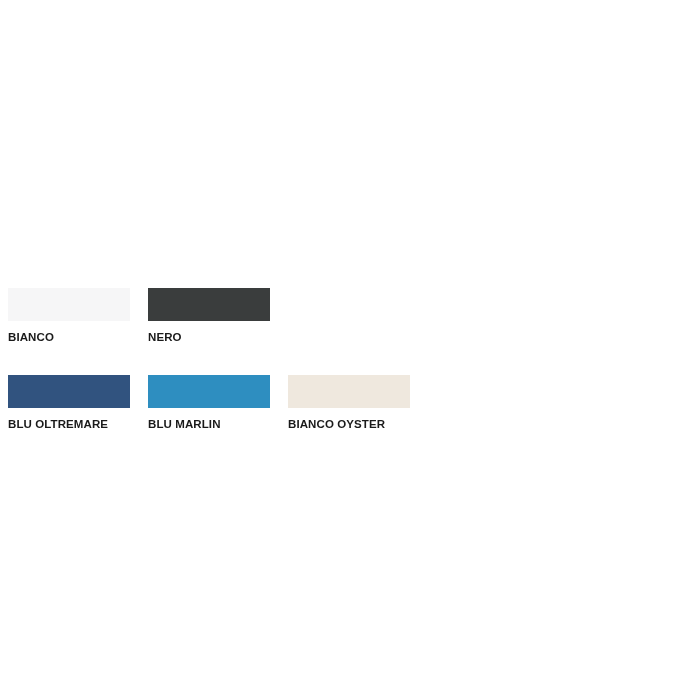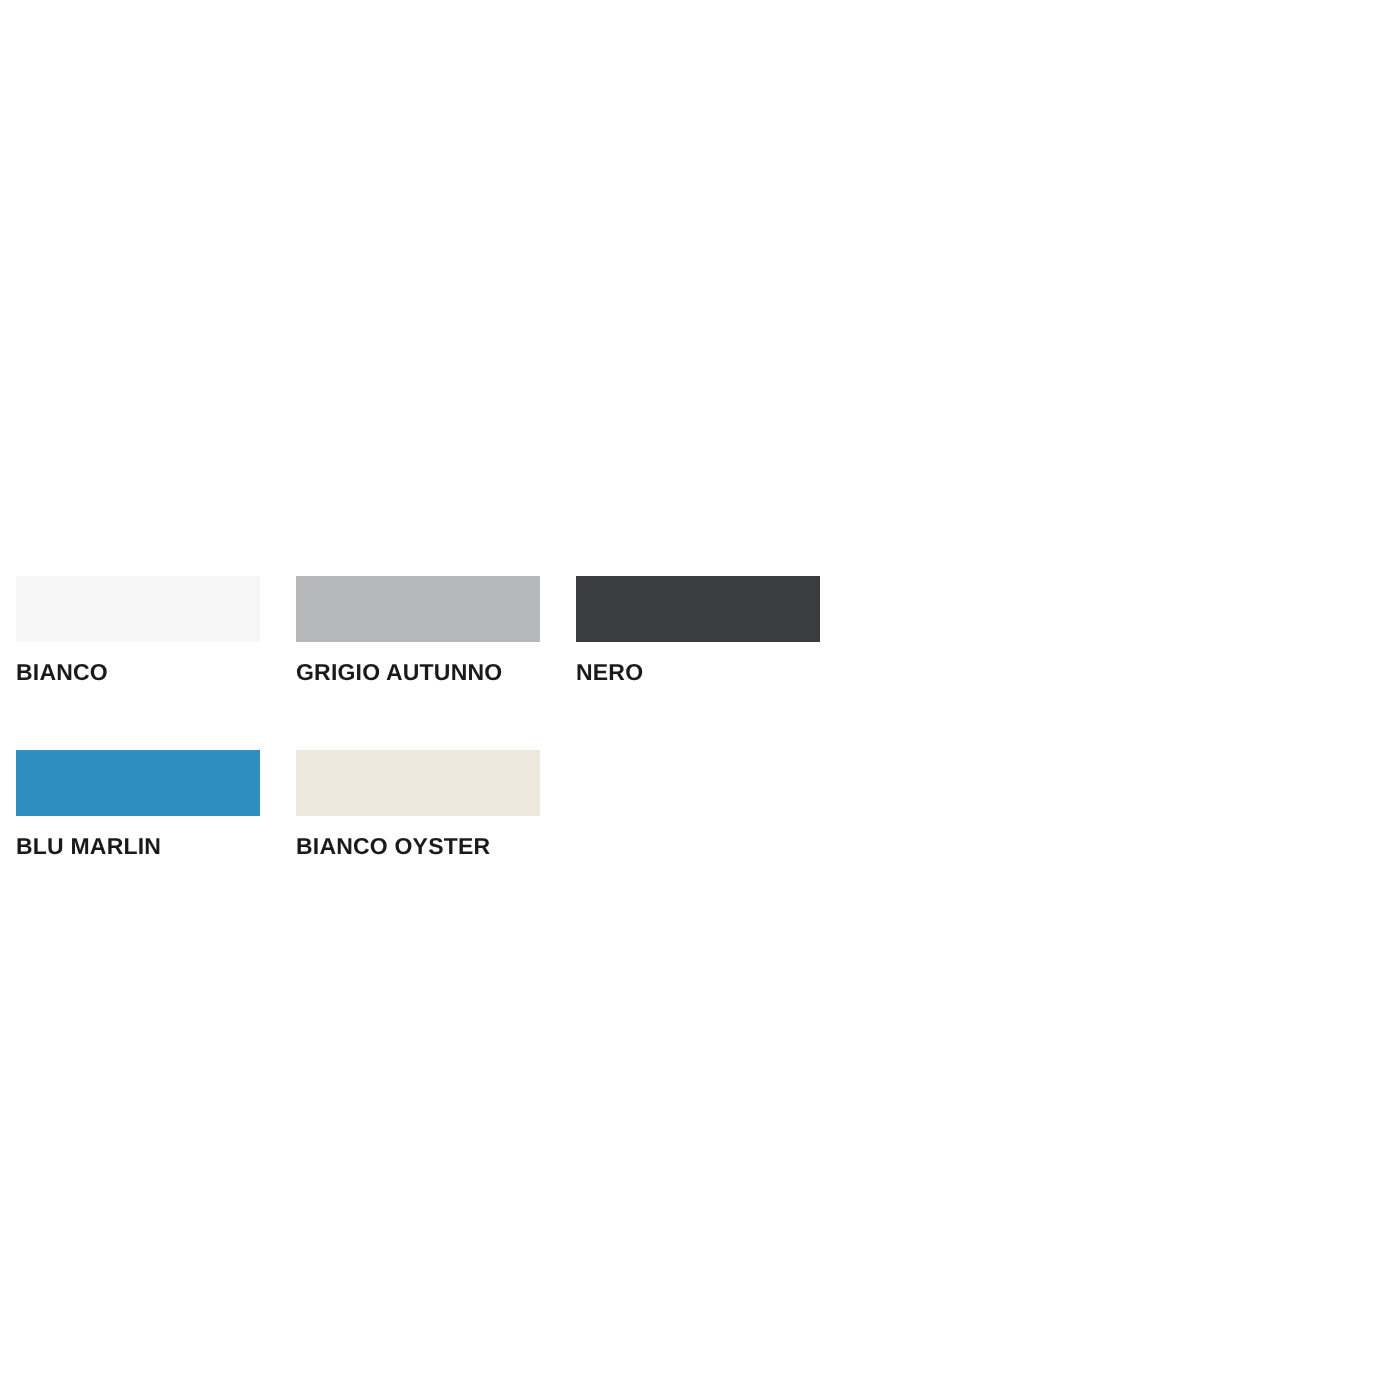--- a/index.html
+++ b/index.html
@@ -68,29 +68,29 @@
 </head>
 <body>
 
 <div id="swatch-board">
     <div class="swatch-row">
       <div class="swatch-cell">
         <span class="swatch-chip" title="BIANCO" style="background-color: rgb(246, 246, 247);"></span>
         <span class="swatch-label">BIANCO</span>
       </div>
       <div class="swatch-cell">
-        <span class="swatch-chip" title="GRIGIO AUTUNNO" style="background-color: rgb(182, 183, 185);"></span>
-        <span class="swatch-label">GRIGIO AUTUNNO</span>
-      </div>
-      <div class="swatch-cell">
         <span class="swatch-chip" title="NERO" style="background-color: rgb(58, 61, 61);"></span>
         <span class="swatch-label">NERO</span>
       </div>
     </div>
     <div class="swatch-row">
+      <div class="swatch-cell">
+        <span class="swatch-chip" title="BLU OLTREMARE" style="background-color: rgb(49, 83, 127);"></span>
+        <span class="swatch-label">BLU OLTREMARE</span>
+      </div>
       <div class="swatch-cell">
         <span class="swatch-chip" title="BLU MARLIN" style="background-color: rgb(46, 142, 192);"></span>
         <span class="swatch-label">BLU MARLIN</span>
       </div>
       <div class="swatch-cell">
         <span class="swatch-chip" title="BIANCO OYSTER" style="background-color: rgb(239, 232, 222);"></span>
         <span class="swatch-label">BIANCO OYSTER</span>
       </div>
       <div class="swatch-cell is-empty">
         <span class="swatch-chip"></span>

